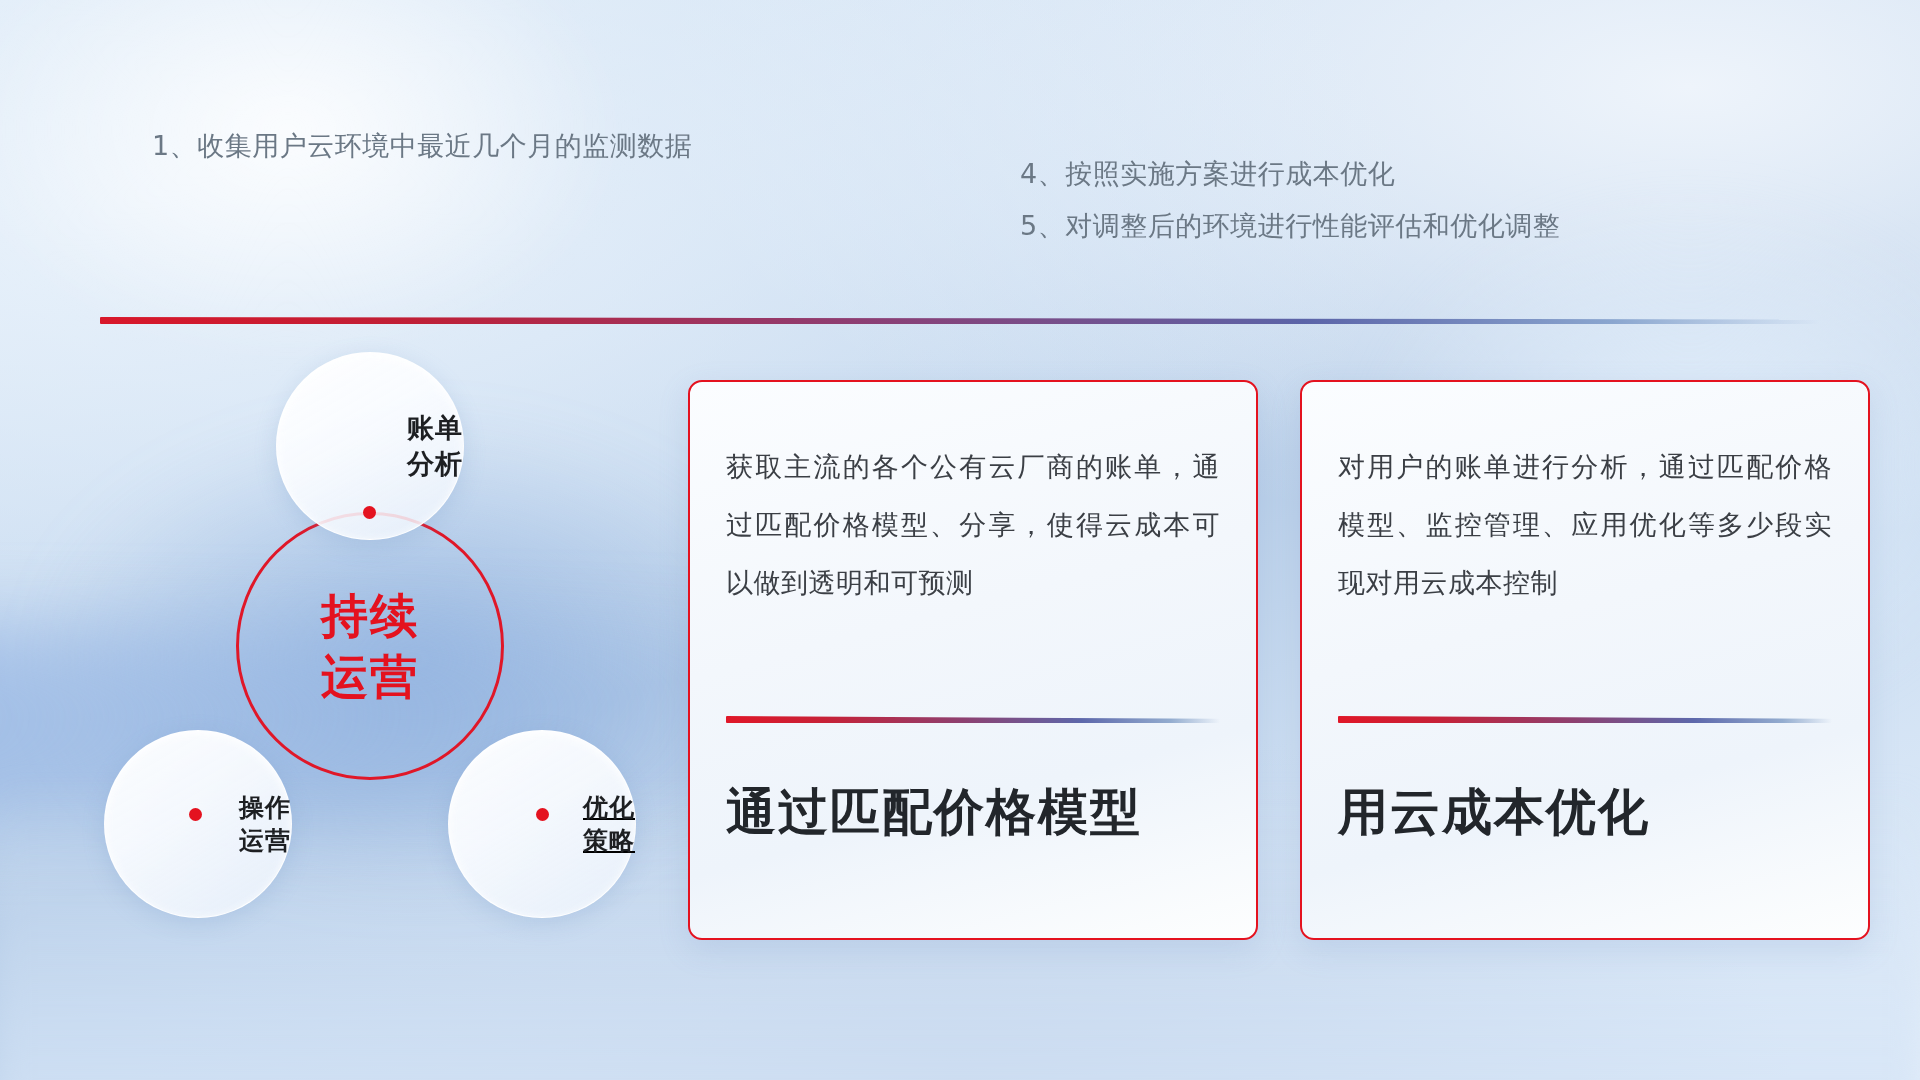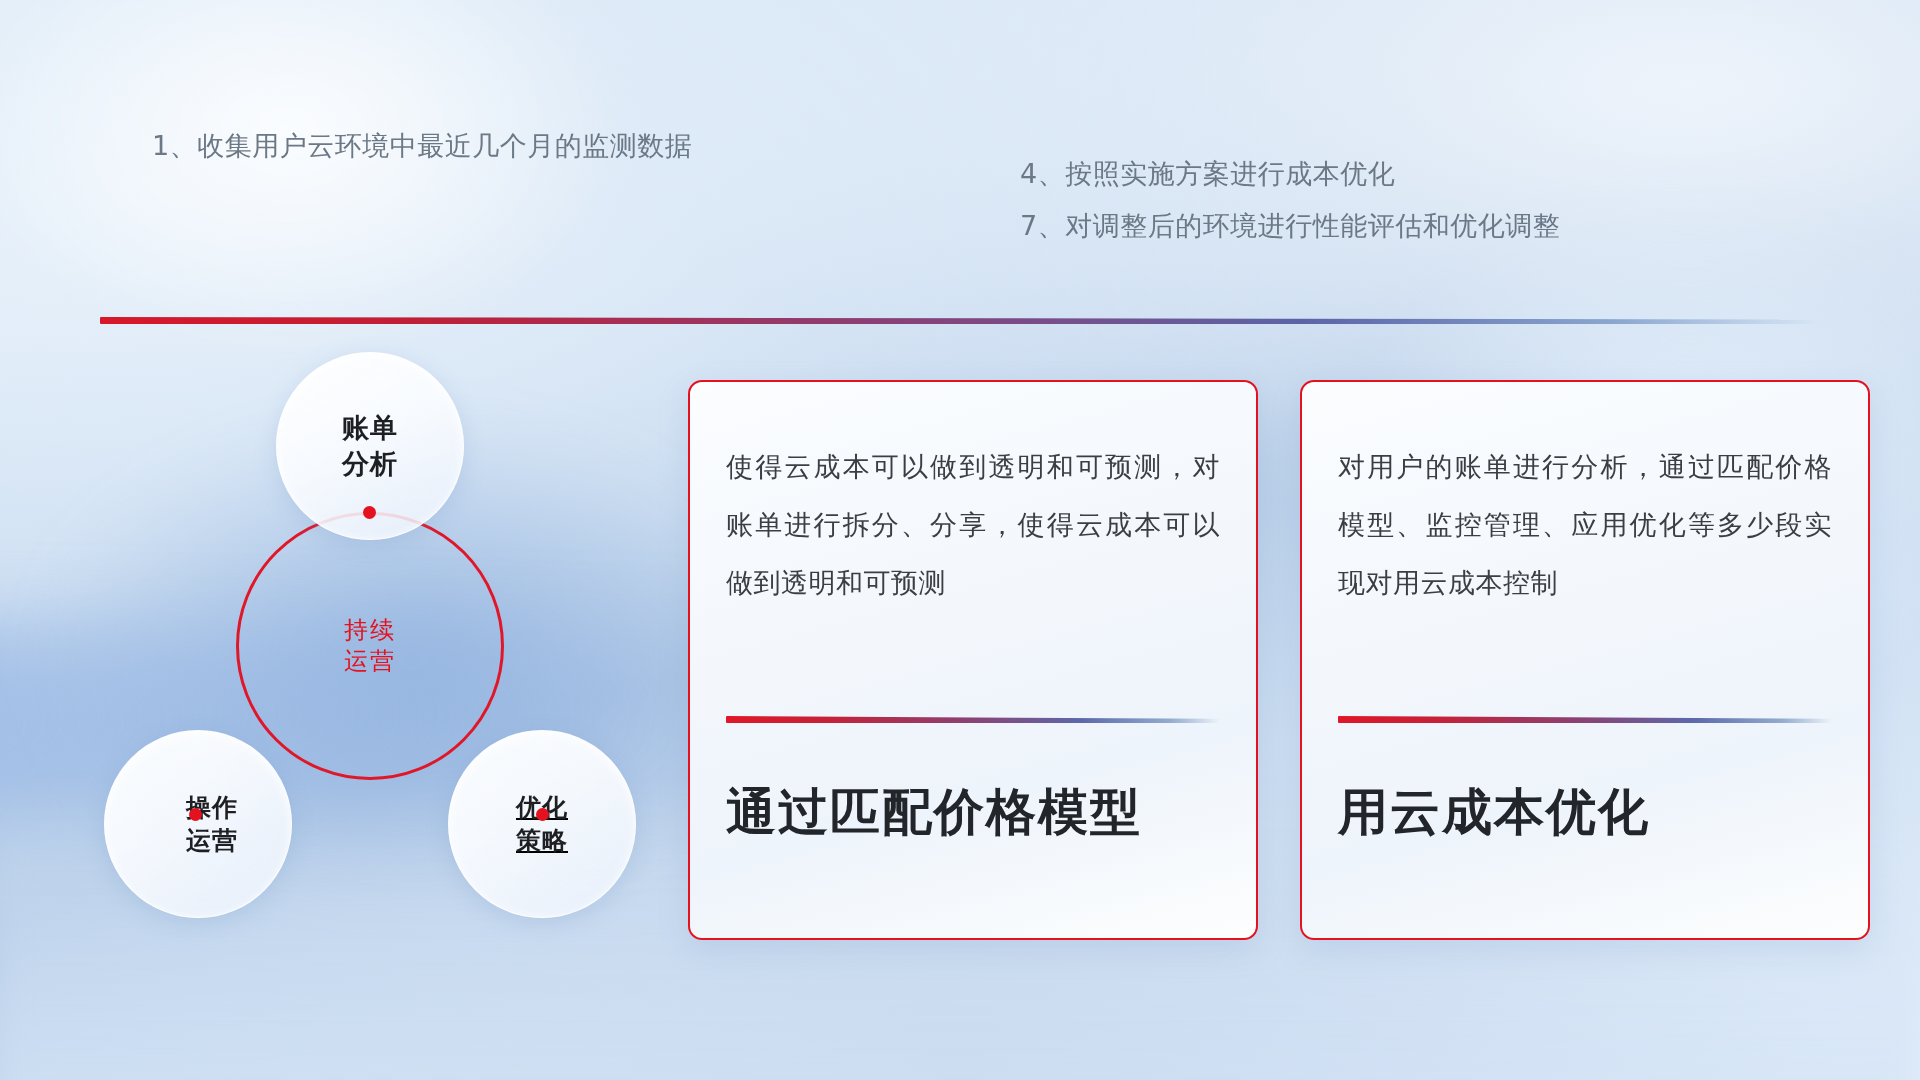--- a/index.html
+++ b/index.html
@@ -72,21 +72,21 @@
   
   #venn { position: absolute; left: 96px; top: 352px; width: 560px; height: 600px; }
   .v-circle {
     position: absolute; border-radius: 50%;
   }
   .v-bubble {
     background:
       linear-gradient(150deg, rgba(255,255,255,.97) 0%, rgba(250,252,255,.92) 45%, rgba(236,243,252,.82) 100%);
     border: 1px solid rgba(255,255,255,.95);
     box-shadow: 0 6px 22px rgba(110,145,195,.22), inset 0 2px 10px rgba(255,255,255,.9);
-    display: flex; align-items: center; justify-content: center;
+    display: flex; align-items: center; justify-content: flex-end;
   }
   .v-bubble-label {
     text-align: center;
     font-weight: 700;
     color: #1d1f22;
     font-family: "DejaVu Sans", "Liberation Sans", sans-serif;
     line-height: 1.34;
     letter-spacing: 1px;
   }
   #v-top    { left: 180px; top: 0px;   width: 188px; height: 188px; }
@@ -99,22 +99,22 @@
   #v-ring {
     position: absolute; left: 140px; top: 160px; width: 268px; height: 268px;
     border-radius: 50%;
     border: 3px solid #e01728;
   }
   #v-center-label {
     position: absolute; left: 140px; top: 160px; width: 268px; height: 268px;
     display: flex; align-items: center; justify-content: center;
     text-align: center;
     color: #e4121f;
-    font-weight: 400;
-    font-size: 24px;
+    font-weight: 700;
+    font-size: 47px;
     line-height: 1.3;
     letter-spacing: 2px;
     font-family: "DejaVu Sans", "Liberation Sans", sans-serif;
   }
   .v-dot {
     position: absolute; width: 13px; height: 13px; border-radius: 50%;
     background: #e4121f;
   }
   #v-dot-top   { left: 267px; top: 154px; }
   #v-dot-left  { left: 93px;  top: 456px; }
@@ -168,21 +168,21 @@
 <div id="bg-wash-right"></div>
 <div id="bg-streak"></div>
 <div id="bg-wash-bottom"></div>
 
 <div id="steps">
   <div class="step-col" id="steps-col-left">
     <div class="step-line">1、收集用户云环境中最近几个月的监测数据</div>
   </div>
   <div class="step-col" id="steps-col-right">
     <div class="step-line">4、按照实施方案进行成本优化</div>
-    <div class="step-line">7、对调整后的环境进行性能评估和优化调整</div>
+    <div class="step-line">5、对调整后的环境进行性能评估和优化调整</div>
   </div>
 </div>
 
 <div id="top-rule"></div>
 
 <div id="venn">
   <div id="v-ring"></div>
 
   <div class="v-circle v-bubble" id="v-top">
     <div class="v-bubble-label">
@@ -211,21 +211,21 @@
       <span>运营</span>
     </div>
   </div>
 
   <div class="v-dot" id="v-dot-top"></div>
   <div class="v-dot" id="v-dot-left"></div>
   <div class="v-dot" id="v-dot-right"></div>
 </div>
 
 <div class="card" id="card-1">
-  <div class="card-body">使得云成本可以做到透明和可预测，对账单进行拆分、分享，使得云成本可以做到透明和可预测</div>
+  <div class="card-body">获取主流的各个公有云厂商的账单，通过匹配价格模型、分享，使得云成本可以做到透明和可预测</div>
   <div class="card-rule"></div>
   <div class="card-title">通过匹配价格模型</div>
 </div>
 
 <div class="card" id="card-2">
   <div class="card-body">对用户的账单进行分析，通过匹配价格模型、监控管理、应用优化等多少段实现对用云成本控制</div>
   <div class="card-rule"></div>
   <div class="card-title">用云成本优化</div>
 </div>
 

